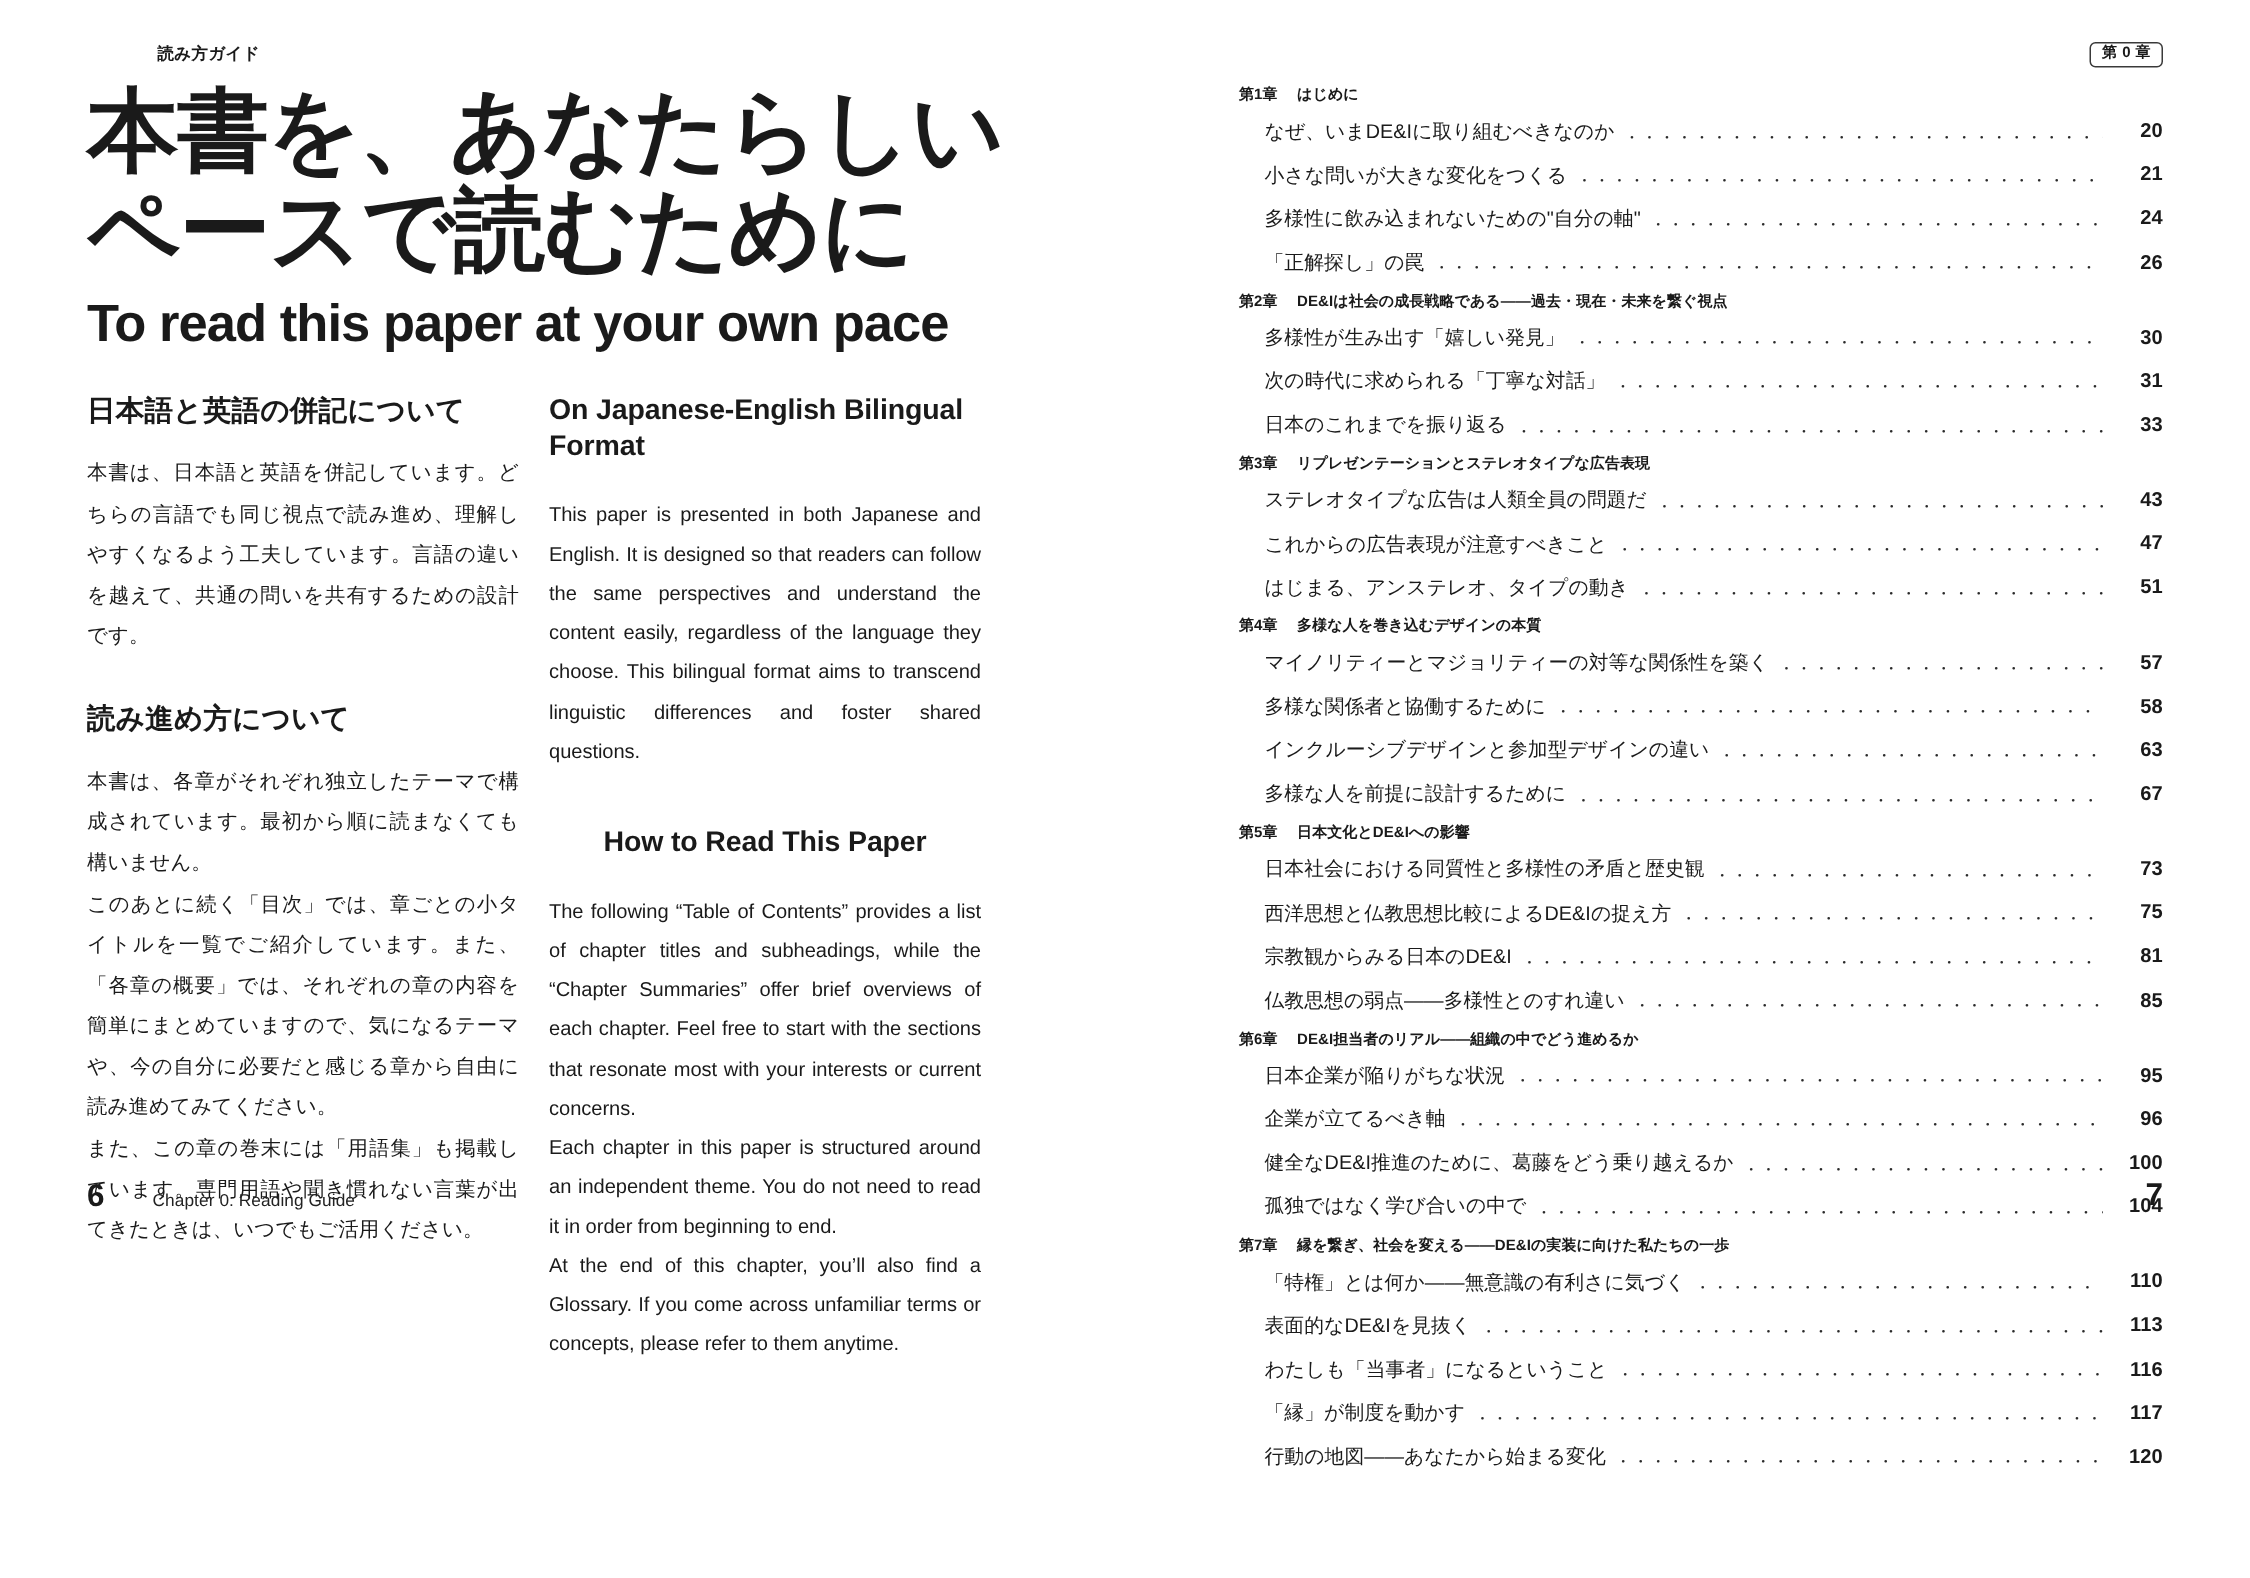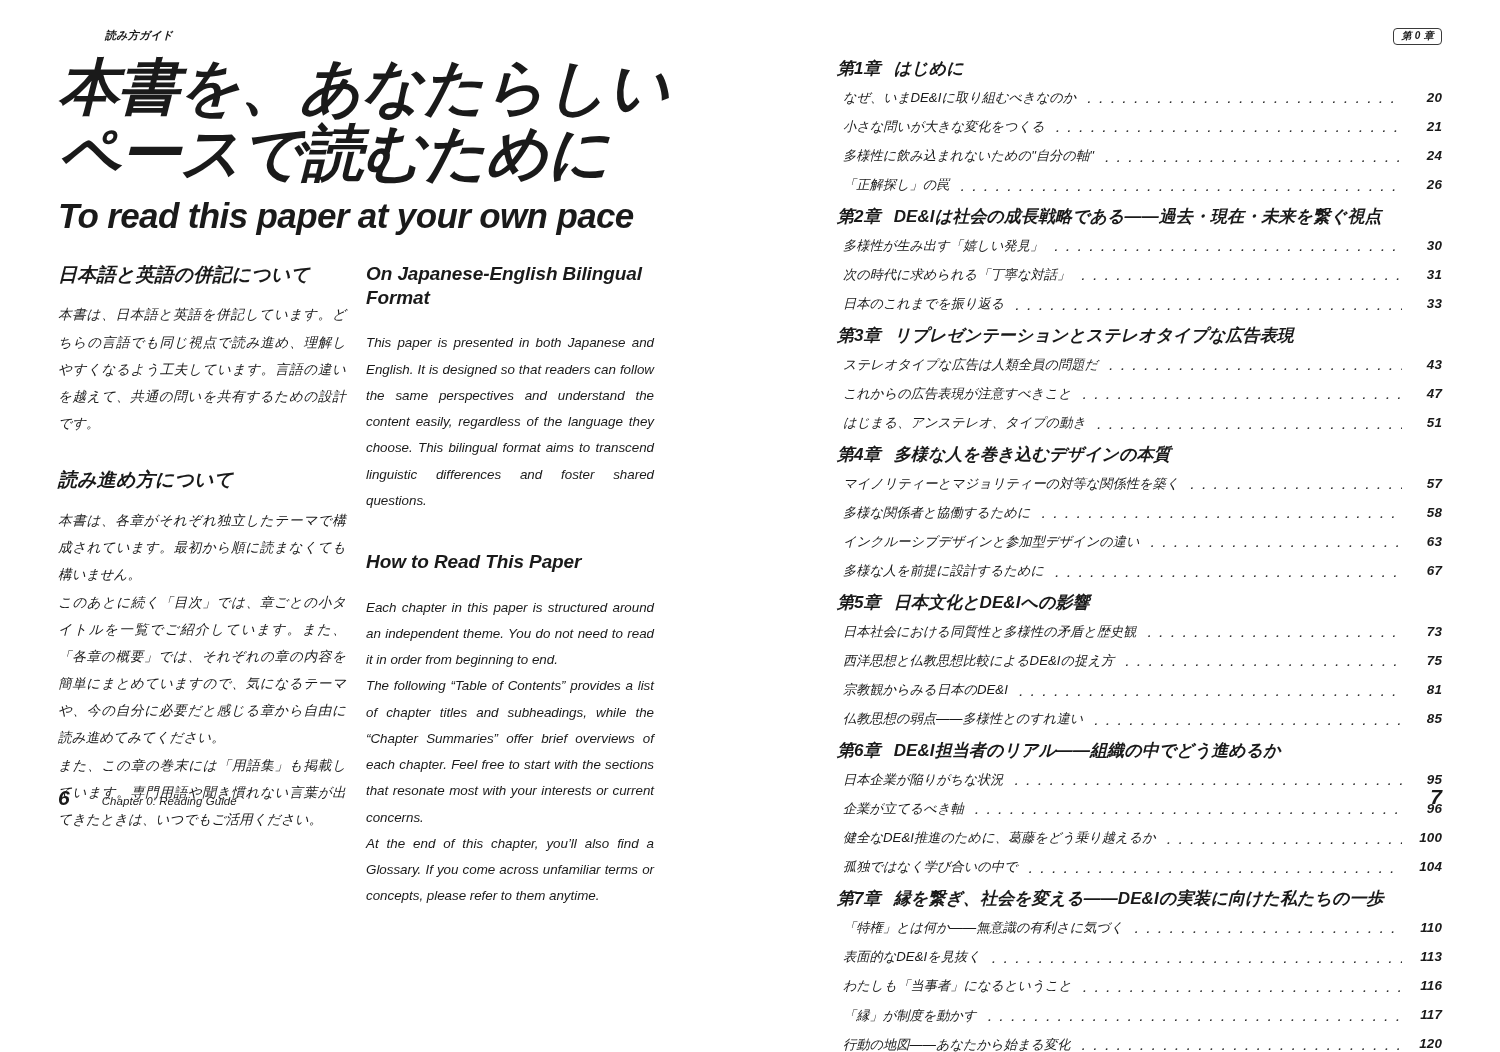--- a/index.html
+++ b/index.html
@@ -20,21 +20,20 @@
   .spread {
     position: absolute;
     inset: 0;
     display: flex;
   }
 
   .page {
     position: relative;
     height: 836px;
     box-sizing: border-box;
-    font-style: italic;
   }
   .page-left  { width: 750px; padding: 28px 62px 0 58px; }
   .page-right { width: 750px; padding: 28px 58px 0 76px; }
 
   
   .running-head {
     font-size: 11px;
     font-weight: 700;
     letter-spacing: .02em;
     color: #1a1a1a;
@@ -85,21 +84,21 @@
   }
   .p-jp + .p-jp { margin-top: 0; }
 
   .h-en {
     font-size: 19px;
     font-weight: 700;
     line-height: 1.28;
     margin: 0 0 20px 0;
     letter-spacing: -0.005em;
   }
-  .h-en.spaced { margin-top: 36px; }
+  .h-en.spaced { margin-top: 36px; text-align: center; }
 
   .p-en {
     font-size: 13.4px;
     line-height: 1.96;
     margin: 0;
     text-align: justify;
     letter-spacing: -0.002em;
   }
 
   
@@ -115,24 +114,24 @@
     line-height: 1;
     color: #1a1a1a;
     background: #fff;
     box-shadow: 0 0 0 1px #fff inset;
     letter-spacing: .03em;
   }
 
   .toc { margin-top: 28px; }
 
   .toc-chapter {
-    font-size: 17px;
+    font-size: 10px;
     font-weight: 700;
     line-height: 1.5;
-    margin: 4px 0 2px 11px;
+    margin: 4px 0 2px 0;
     letter-spacing: .005em;
     white-space: nowrap;
   }
   .toc-chapter .num { margin-right: 13px; }
 
   .toc-entry {
     display: flex;
     align-items: flex-end;
     font-size: 13.2px;
     line-height: 1.55;
@@ -218,22 +217,22 @@
         <p class="p-jp">本書は、各章がそれぞれ独立したテーマで構成されています。最初から順に読まなくても構いません。</p>
         <p class="p-jp">このあとに続く「目次」では、章ごとの小タイトルを一覧でご紹介しています。また、「各章の概要」では、それぞれの章の内容を簡単にまとめていますので、気になるテーマや、今の自分に必要だと感じる章から自由に読み進めてみてください。</p>
         <p class="p-jp">また、この章の巻末には「用語集」も掲載しています。専門用語や聞き慣れない言葉が出てきたときは、いつでもご活用ください。</p>
       </div>
 
       <div class="col">
         <h3 class="h-en">On Japanese-English Bilingual Format</h3>
         <p class="p-en">This paper is presented in both Japanese and English. It is designed so that readers can follow the same perspectives and understand the content easily, regardless of the language they choose. This bilingual format aims to transcend linguistic differences and foster shared questions.</p>
 
         <h3 class="h-en spaced">How to Read This Paper</h3>
+        <p class="p-en">The following “Table of Contents” provides a list of chapter titles and subheadings, while the “Chapter Summaries” offer brief overviews of each chapter. Feel free to start with the sections that resonate most with your interests or current concerns.</p>
         <p class="p-en">Each chapter in this paper is structured around an independent theme. You do not need to read it in order from beginning to end.</p>
-        <p class="p-en">The following “Table of Contents” provides a list of chapter titles and subheadings, while the “Chapter Summaries” offer brief overviews of each chapter. Feel free to start with the sections that resonate most with your interests or current concerns.</p>
         <p class="p-en">At the end of this chapter, you’ll also find a Glossary. If you come across unfamiliar terms or concepts, please refer to them anytime.</p>
       </div>
 
     </div>
 
     <div class="footer-left">
       <span class="folio">6</span>
       <span class="footer-note">Chapter 0: Reading Guide</span>
     </div>
 

